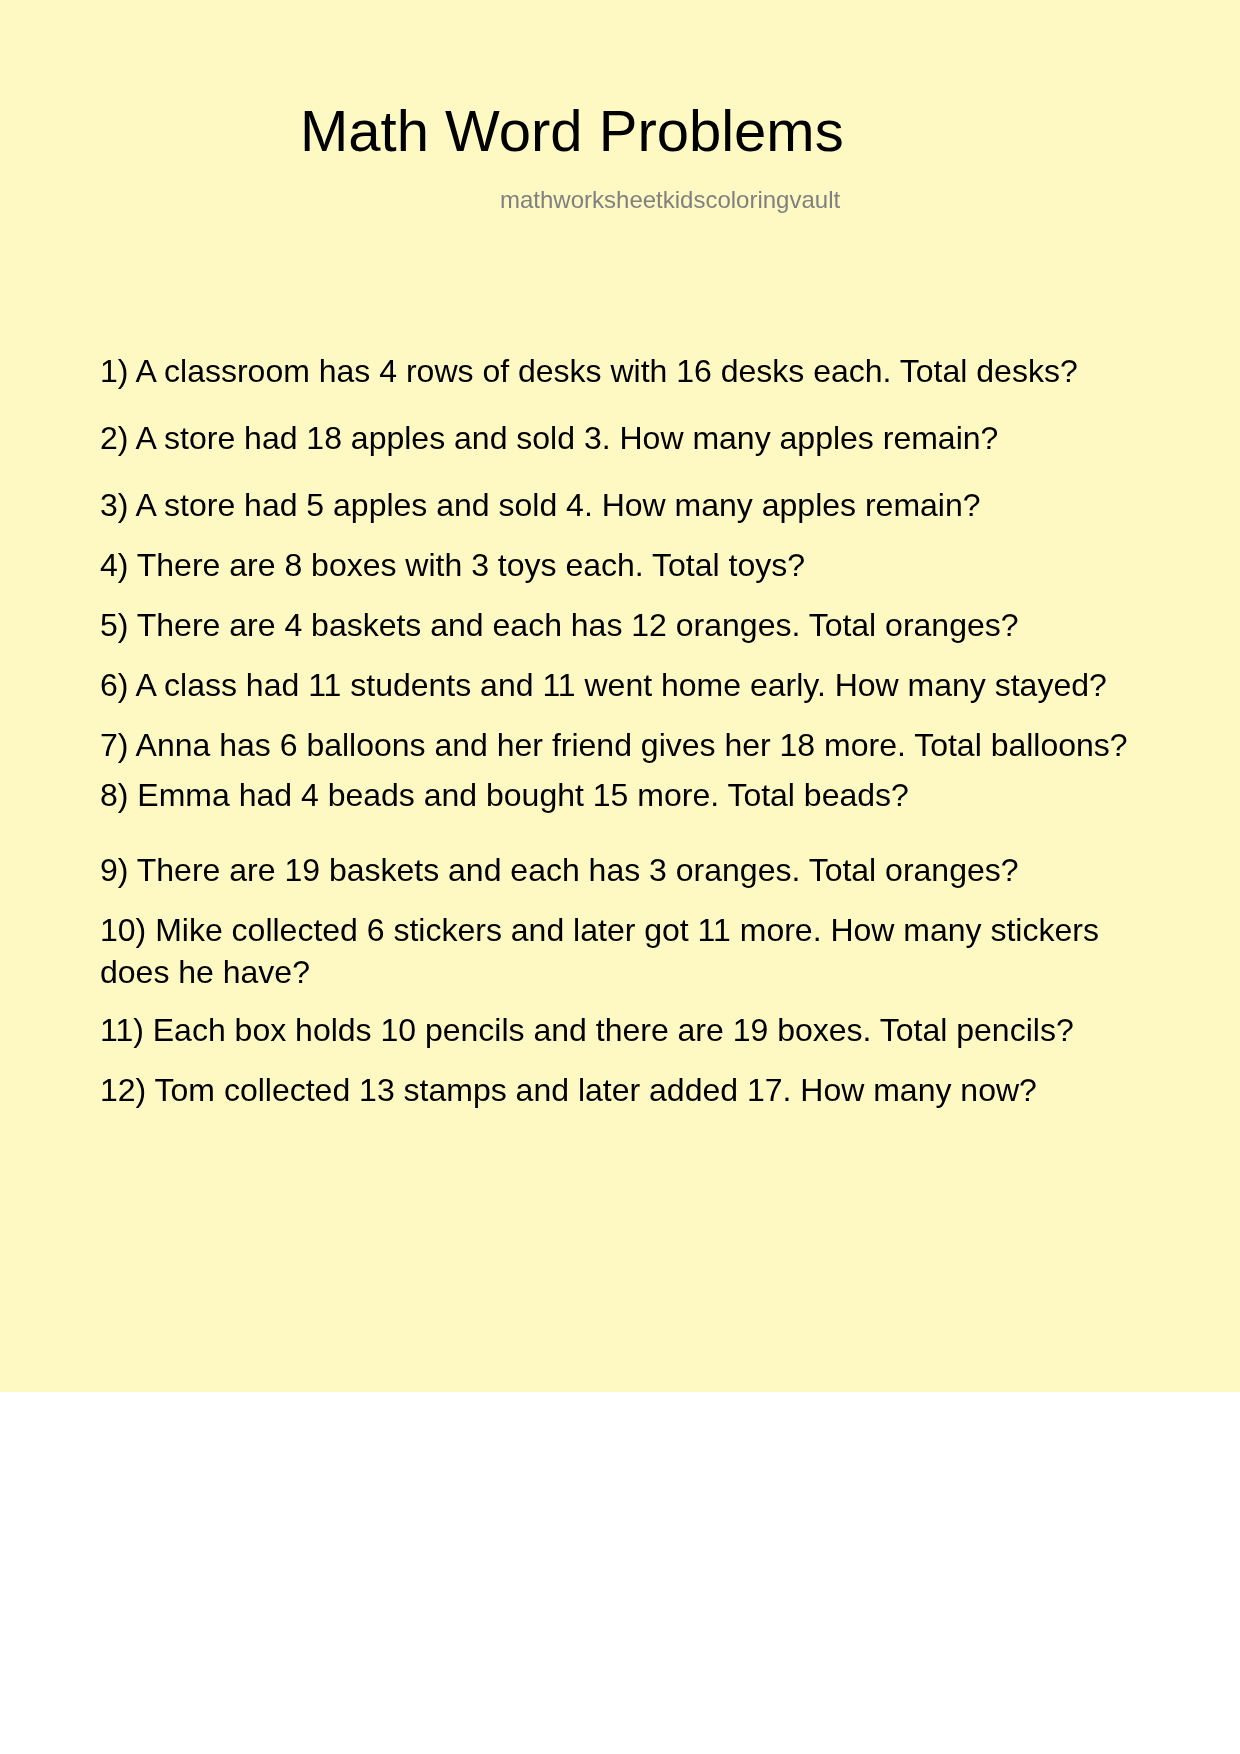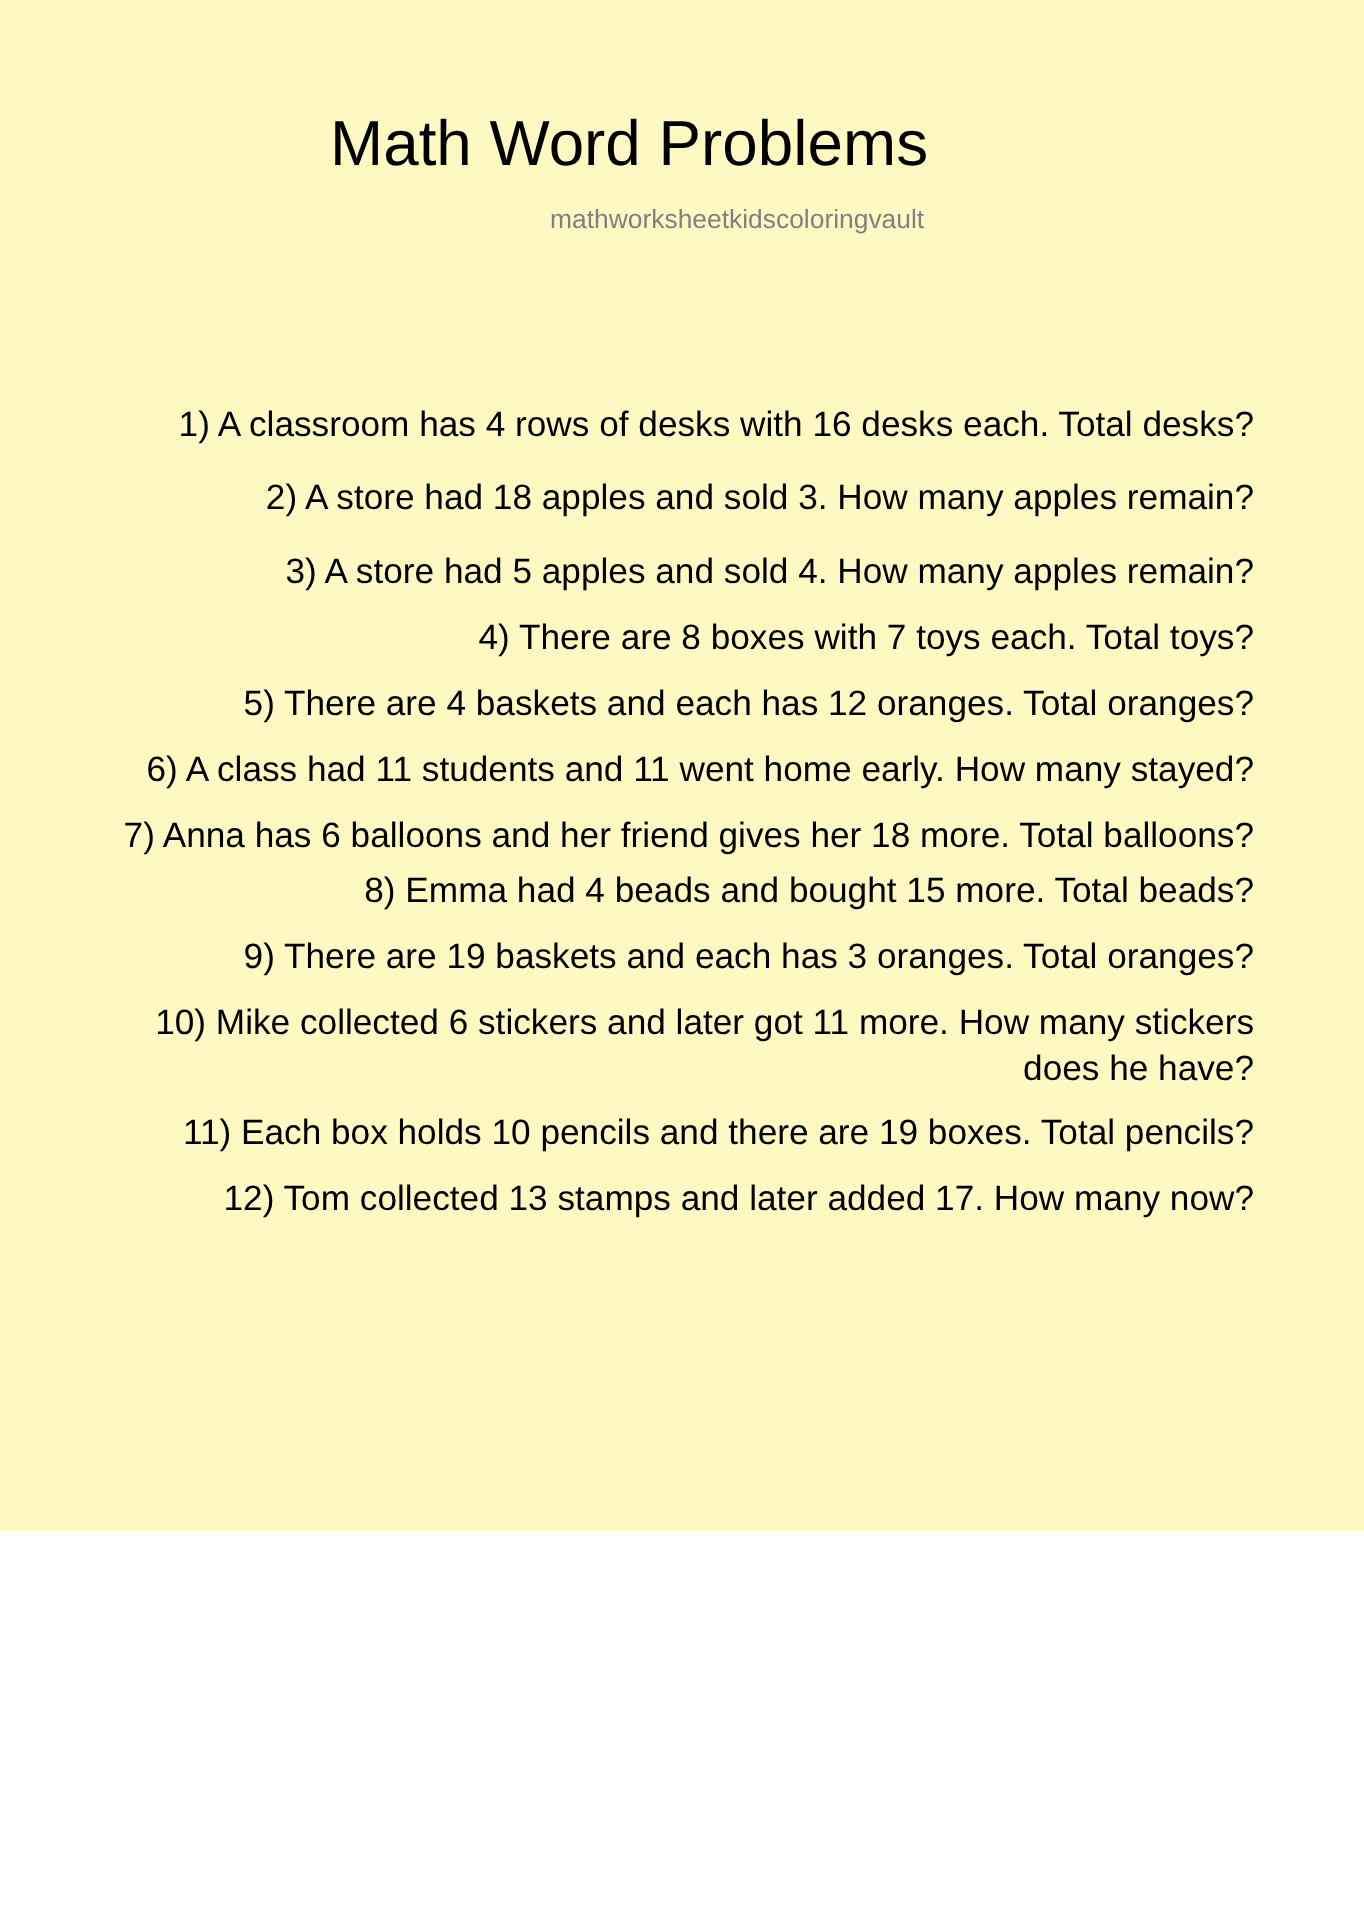--- a/index.html
+++ b/index.html
@@ -39,49 +39,48 @@
       left: 500px;
       top: 180px;
       font-size: 24px;
       line-height: 40px;
       color: #808080;
       white-space: nowrap;
     }
     .problems {
       position: absolute;
       left: 100px;
-      top: 364px;
+      top: 350px;
       width: 1040px;
       margin: 0;
       padding: 0;
       list-style: none;
-      text-align: right;
     }
     .problem {
       font-size: 32px;
       line-height: 42px;
       margin: 0 0 25px 0;
       padding: 0;
       color: #000000;
     }
   </style>
 </head>
 <body>
 
 <div class="page">
   <h1 class="title">Math Word Problems</h1>
   <div class="subtitle">mathworksheetkidscoloringvault</div>
 
   <ol class="problems">
     <li class="problem">1) A classroom has 4 rows of desks with 16 desks each. Total desks?</li>
     <li class="problem" style="">2) A store had 18 apples and sold 3. How many apples remain?</li>
     <li class="problem" style="margin-bottom:18px">3) A store had 5 apples and sold 4. How many apples remain?</li>
-    <li class="problem" style="margin-bottom:18px">4) There are 8 boxes with 7 toys each. Total toys?</li>
+    <li class="problem" style="margin-bottom:18px">4) There are 8 boxes with 3 toys each. Total toys?</li>
     <li class="problem" style="margin-bottom:18px">5) There are 4 baskets and each has 12 oranges. Total oranges?</li>
     <li class="problem" style="margin-bottom:18px">6) A class had 11 students and 11 went home early. How many stayed?</li>
     <li class="problem" style="margin-bottom:8px">7) Anna has 6 balloons and her friend gives her 18 more. Total balloons?</li>
-    <li class="problem" style="margin-bottom:18px">8) Emma had 4 beads and bought 15 more. Total beads?</li>
+    <li class="problem" style="margin-bottom:33px">8) Emma had 4 beads and bought 15 more. Total beads?</li>
     <li class="problem" style="margin-bottom:18px">9) There are 19 baskets and each has 3 oranges. Total oranges?</li>
     <li class="problem" style="margin-bottom:16px">10) Mike collected 6 stickers and later got 11 more. How many stickers does he have?</li>
     <li class="problem" style="margin-bottom:18px">11) Each box holds 10 pencils and there are 19 boxes. Total pencils?</li>
     <li class="problem">12) Tom collected 13 stamps and later added 17. How many now?</li>
   </ol>
 </div>
 
 </body></html>

